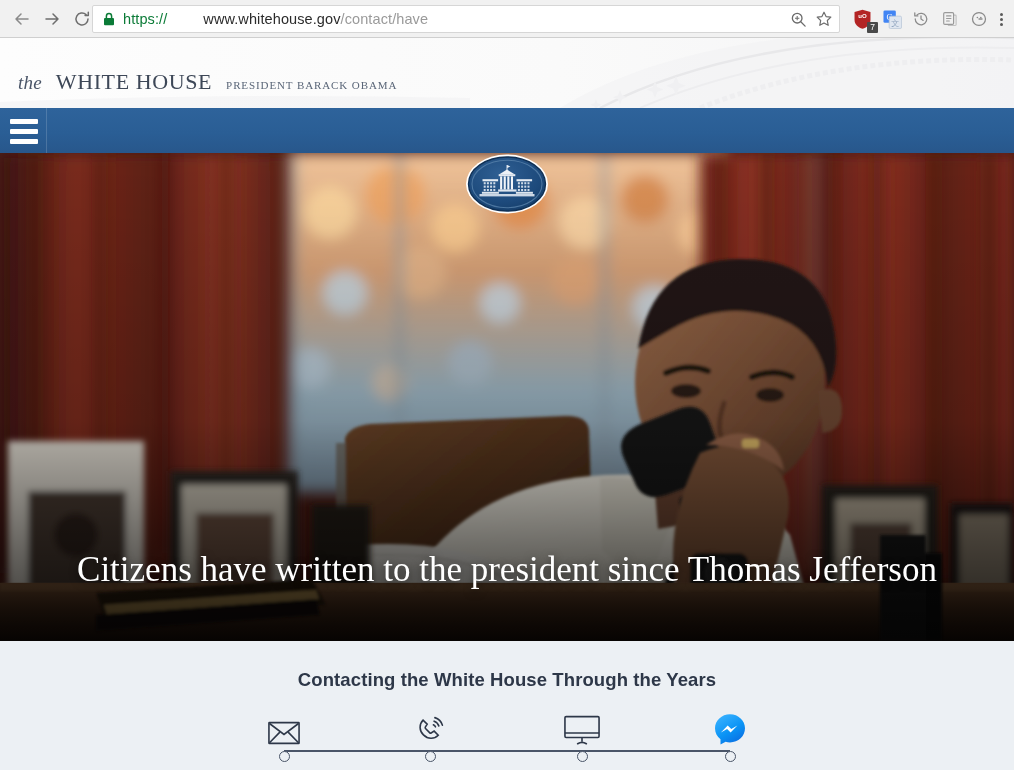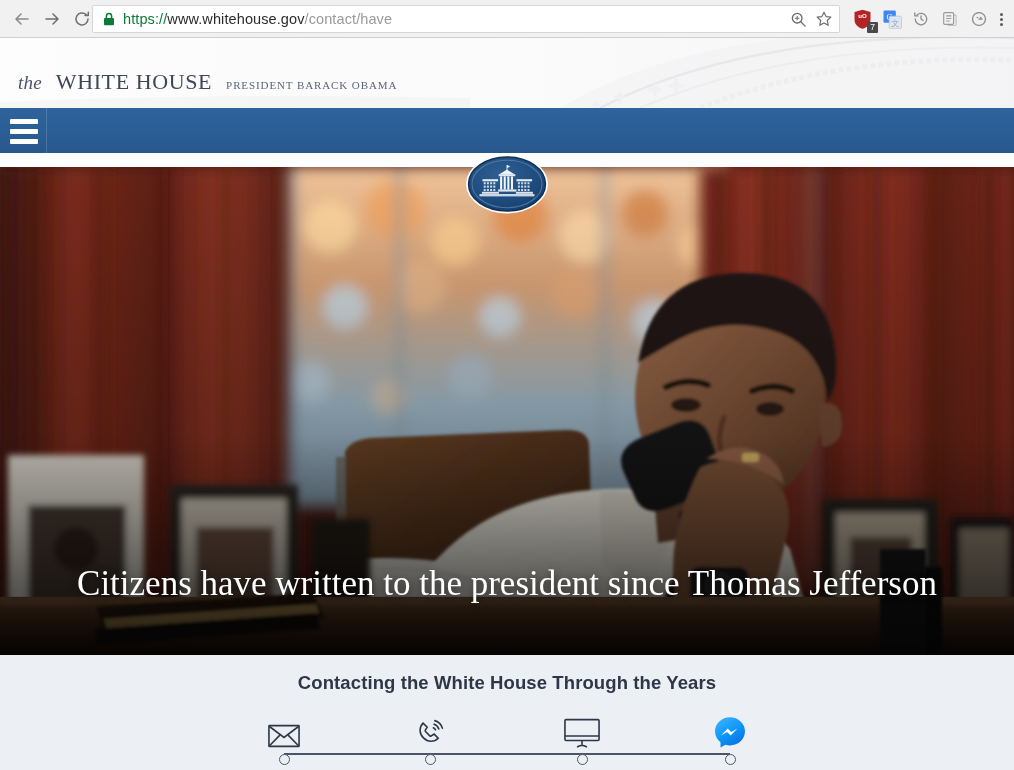--- a/index.html
+++ b/index.html
@@ -38,21 +38,21 @@
     padding: 0 6px 0 10px;
   }
   .lock-icon { width: 12px; height: 14px; margin-right: 8px; flex: 0 0 auto; }
   .url-text {
     font-size: 14.5px;
     color: #545454;
     white-space: nowrap;
     letter-spacing: .1px;
   }
   .url-text .scheme { color: #0b7b37; text-align: center; }
-  .url-text .host { color: #2b2b2b; }
+  .url-text .host { color: #2b2b2b; padding-left: 36px; }
   .url-text .path { color: #9a9a9a; }
 
   .omni-actions {
     position: absolute; right: 6px; top: 0; height: 26px;
     display: flex; align-items: center; gap: 8px;
   }
   .omni-actions svg { display: block; color: #6b6b6b; }
 
   .ext-icons {
     position: absolute; left: 848px; top: 0; height: 38px;
@@ -143,21 +143,20 @@
     width: 83px; height: 60px;
     z-index: 20;
   }
 
   
   .hero {
     position: relative;
     width: 1014px; height: 488px;
     overflow: hidden;
     background: #d946ef;
-    margin-top: 14px;
   }
   .hero-photo { position: absolute; inset: 0; }
   .hero-caption {
     position: absolute;
     left: 0; right: 0; bottom: 48px;
     text-align: center;
     padding: 0 40px;
   }
   .hero-caption span {
     font-family: "Liberation Serif", serif;
@@ -172,21 +171,21 @@
   }
 
   
   .timeline-section {
     position: relative;
     width: 1014px; height: 169px;
     background: #ecf0f4;
   }
   .timeline-title {
     text-align: center;
-    padding-top: 17px;
+    padding-top: 28px;
     font-size: 18.5px;
     font-weight: bold;
     color: #2d3748;
     letter-spacing: .1px;
   }
   .timeline-wrap {
     position: relative;
     width: 458px;
     margin: 18px auto 0;
     height: 75px;

